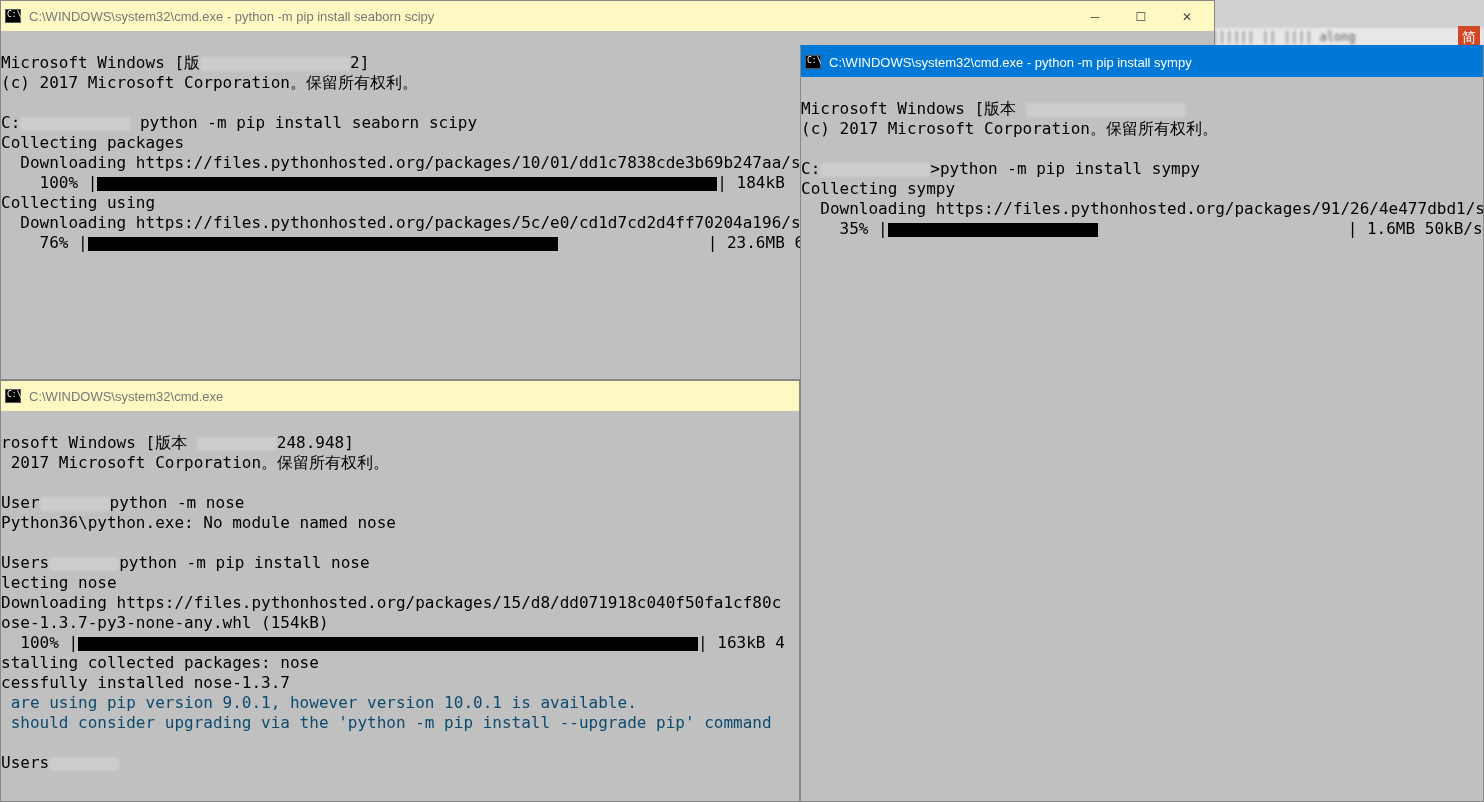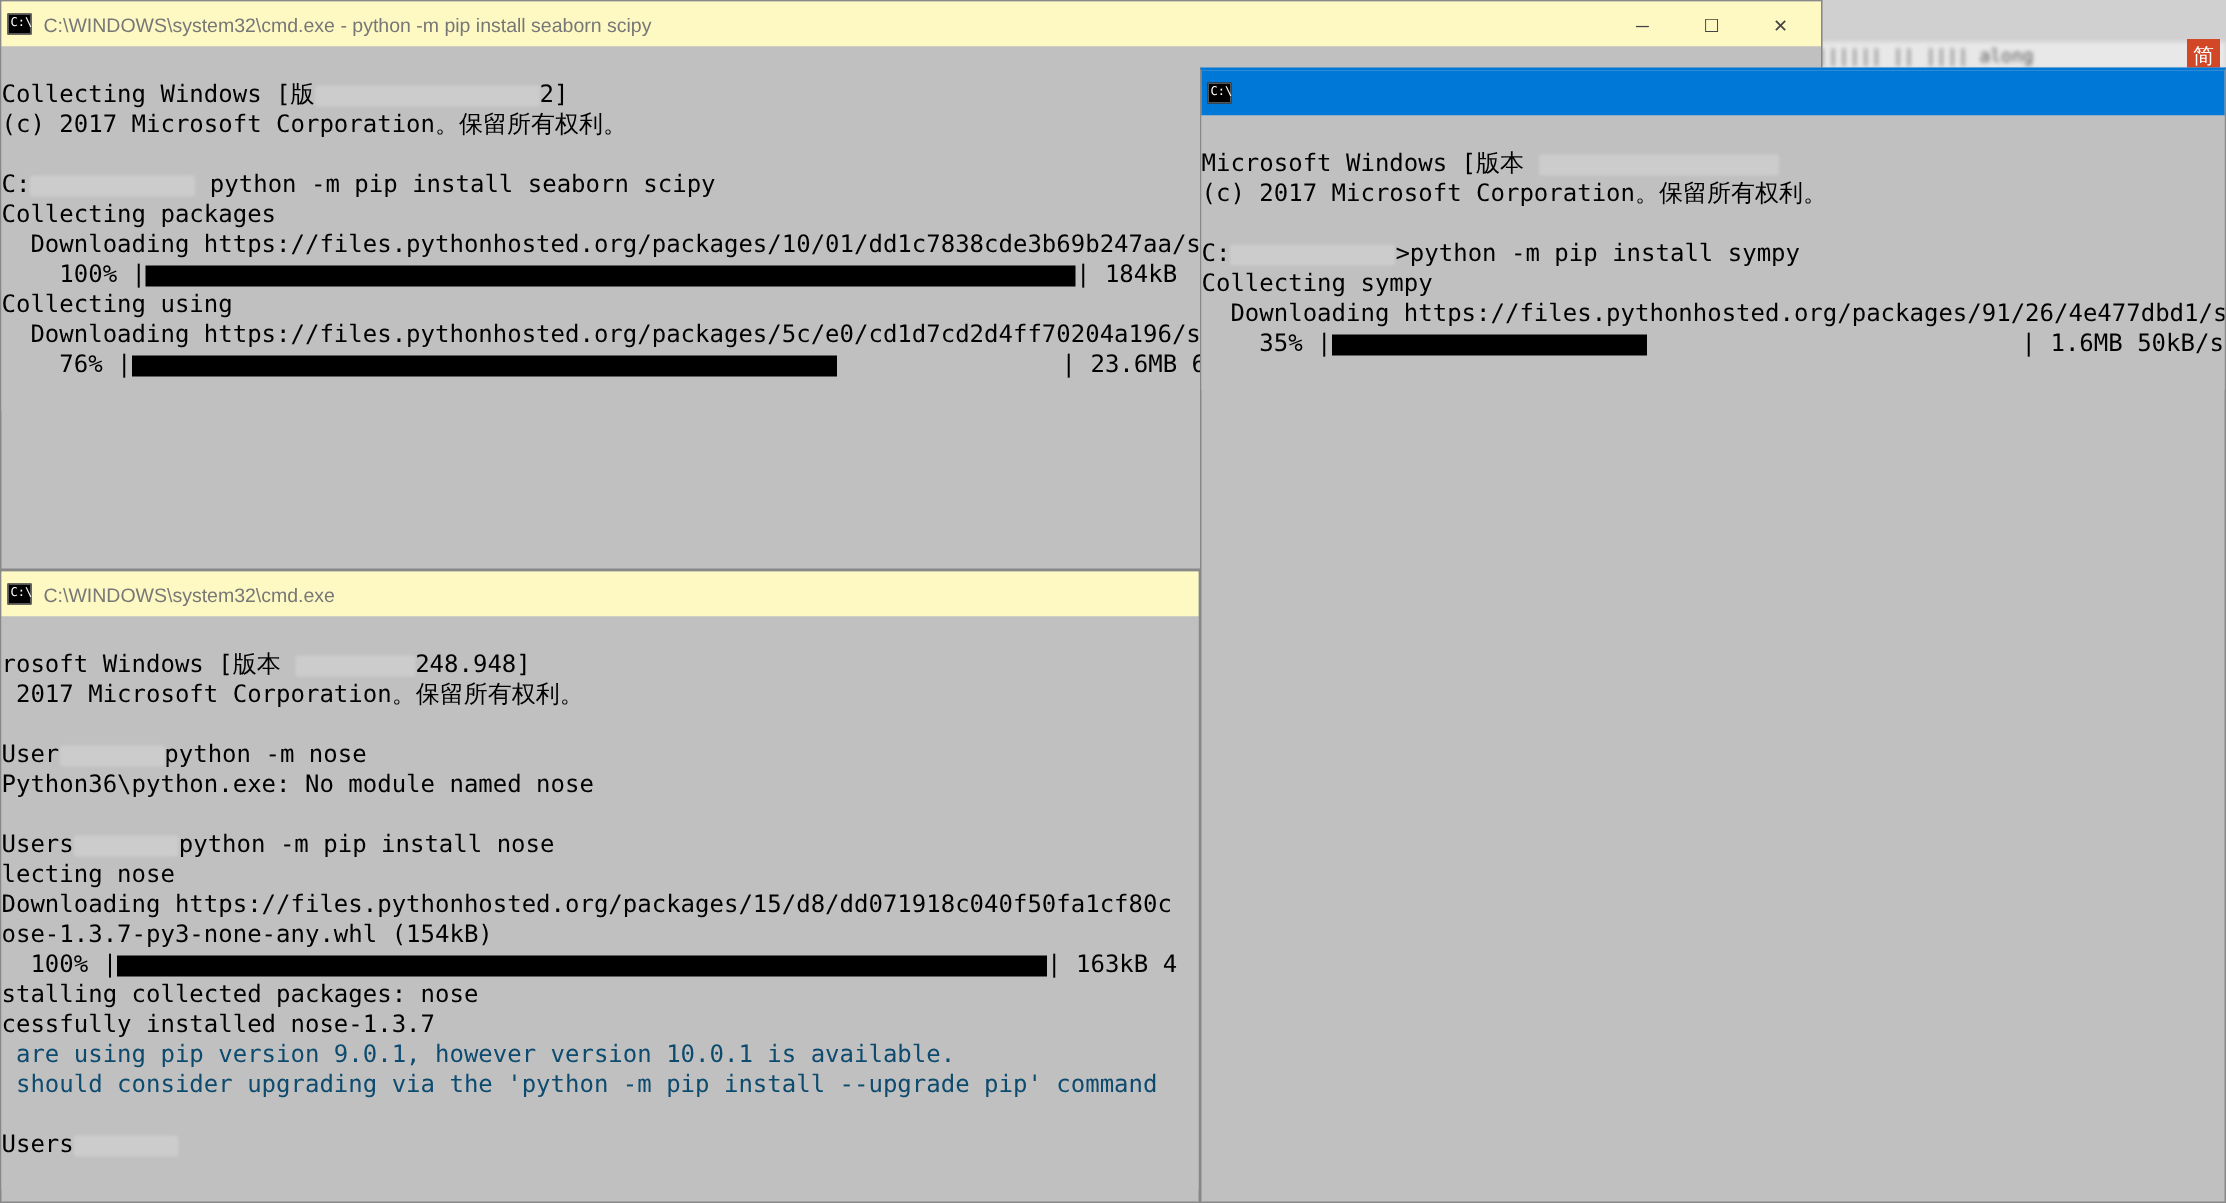--- a/index.html
+++ b/index.html
@@ -115,21 +115,21 @@
   <div class="titlebar tb-inactive">
     <span class="cmd-icon"></span>
     <span class="title-text">C:\WINDOWS\system32\cmd.exe - python  -m pip install seaborn scipy</span>
     <div class="win-controls">
       <div class="win-btn">─</div>
       <div class="win-btn">☐</div>
       <div class="win-btn">✕</div>
     </div>
   </div>
   <div class="console-body">
-<span>Collecting Windows [版</span><span class="redacted" style="width:150px"></span><span>2]</span>
+<span>Microsoft Windows [版</span><span class="redacted" style="width:150px"></span><span>2]</span>
 <span>(c) 2017 Microsoft Corporation。保留所有权利。</span>
 
 <span>C:</span><span class="redacted" style="width:110px"></span><span> python -m pip install seaborn scipy</span>
 <span>Collecting packages</span>
 <span>  Downloading https://files.pythonhosted.org/packages/10/01/dd1c7838cde3b69b247aa/seaborn-0.8.1.tar.gz (178kB)</span>
 <span>    100% |</span><span class="bar-segment" style="width:620px"></span><span>| 184kB</span>
 <span>Collecting using</span>
 <span>  Downloading https://files.pythonhosted.org/packages/5c/e0/cd1d7cd2d4ff70204a196/scipy-1.0.1-cp36-none-win_amd64.whl (30.8MB)</span>
 <span>    76% |</span><span class="bar-track" style="width:620px"><span class="bar-segment" style="width:470px"></span></span><span>| 23.6MB 63kB/s</span>
   </div>
@@ -157,20 +157,21 @@
 <span class="yellow-text"> are using pip version 9.0.1, however version 10.0.1 is available.</span>
 <span class="yellow-text"> should consider upgrading via the 'python -m pip install --upgrade pip' command</span>
 
 <span>Users</span><span class="redacted" style="width:70px"></span>
   </div>
 </div>
 
 <div id="win3" class="window">
   <div class="titlebar tb-active">
     <span class="cmd-icon"></span>
+    <span class="title-text">C:\WINDOWS\system32\cmd.exe - python  -m pip install sympy</span>
   </div>
   <div class="console-body">
 <span>Microsoft Windows [版本 </span><span class="redacted" style="width:160px"></span>
 <span>(c) 2017 Microsoft Corporation。保留所有权利。</span>
 
 <span>C:</span><span class="redacted" style="width:110px"></span><span>&gt;python -m pip install sympy</span>
 <span>Collecting sympy</span>
 <span>  Downloading https://files.pythonhosted.org/packages/91/26/4e477dbd1/sympy-1.1.1.tar.gz (4.6MB)</span>
 <span>    35% |</span><span class="bar-track" style="width:460px"><span class="bar-segment" style="width:210px"></span></span><span>| 1.6MB 50kB/s e</span>
   </div>

